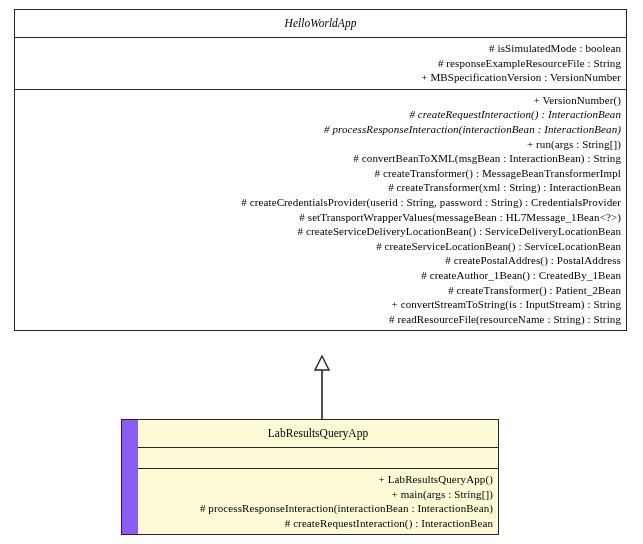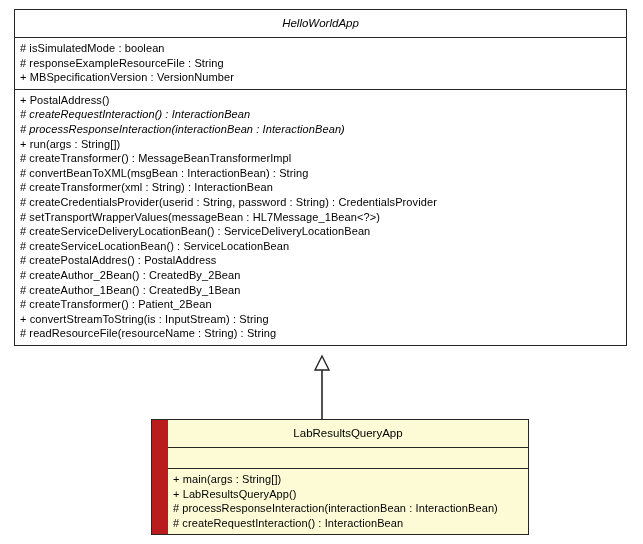--- a/index.html
+++ b/index.html
@@ -15,20 +15,21 @@
     color: #000000;
     overflow: hidden;
   }
 
   .diagram {
     position: absolute;
     left: 0;
     top: 0;
     width: 509px;
     height: 544px;
+    font-family: Liberation Serif, serif;
   }
 
   
   .uml-class {
     position: absolute;
     box-sizing: border-box;
     border: 1px solid #262626;
     background: #ffffff;
   }
   .uml-class .compartment {
@@ -44,20 +45,21 @@
     line-height: 16px;
     padding: 5px 5px 6px 5px;
   }
   .uml-class .class-name.abstract {
     font-style: italic;
   }
   .member-list {
     list-style: none;
     margin: 0;
     padding: 0;
+    text-align: right;
   }
   .member-list li {
     font-size: 11px;
     line-height: 14.6px;
     white-space: nowrap;
     letter-spacing: 0.1px;
   }
   .member-list li.abstract {
     font-style: italic;
   }
@@ -66,24 +68,24 @@
     padding: 0;
   }
 
   
   #class-helloworldapp {
     left: 14px;
     top: 9px;
     width: 613px;
   }
   #class-labresultsqueryapp {
-    left: 151px;
+    left: 121px;
     top: 419px;
     width: 378px;
-    background: #b91c1c;
+    background: #8b5cf6;
     padding-left: 16px;
   }
   #class-labresultsqueryapp .compartment {
     background: #fdfbd6;
   }
 
   
   .generalization {
     position: absolute;
     left: 0;
@@ -105,33 +107,32 @@
     <div class="compartment">
       <ul class="member-list">
         <li># isSimulatedMode : boolean</li>
         <li># responseExampleResourceFile : String</li>
         <li>+ MBSpecificationVersion : VersionNumber</li>
       </ul>
     </div>
 
     <div class="compartment">
       <ul class="member-list">
-        <li>+ PostalAddress()</li>
+        <li>+ VersionNumber()</li>
         <li class="abstract"># createRequestInteraction() : InteractionBean</li>
         <li class="abstract"># processResponseInteraction(interactionBean : InteractionBean)</li>
         <li>+ run(args : String[])</li>
+        <li># convertBeanToXML(msgBean : InteractionBean) : String</li>
         <li># createTransformer() : MessageBeanTransformerImpl</li>
-        <li># convertBeanToXML(msgBean : InteractionBean) : String</li>
         <li># createTransformer(xml : String) : InteractionBean</li>
         <li># createCredentialsProvider(userid : String, password : String) : CredentialsProvider</li>
         <li># setTransportWrapperValues(messageBean : HL7Message_1Bean&lt;?&gt;)</li>
         <li># createServiceDeliveryLocationBean() : ServiceDeliveryLocationBean</li>
         <li># createServiceLocationBean() : ServiceLocationBean</li>
         <li># createPostalAddres() : PostalAddress</li>
-        <li># createAuthor_2Bean() : CreatedBy_2Bean</li>
         <li># createAuthor_1Bean() : CreatedBy_1Bean</li>
         <li># createTransformer() : Patient_2Bean</li>
         <li>+ convertStreamToString(is : InputStream) : String</li>
         <li># readResourceFile(resourceName : String) : String</li>
       </ul>
     </div>
   </div>
 
   <svg class="generalization" viewBox="0 0 643 544" width="643" height="544">
     <line x1="322" y1="419" x2="322" y2="370" stroke="#262626" stroke-width="1.6"></line>
@@ -139,21 +140,21 @@
   </svg>
 
   <div class="uml-class" id="class-labresultsqueryapp">
 
     <div class="compartment class-name">LabResultsQueryApp</div>
 
     <div class="compartment empty"></div>
 
     <div class="compartment">
       <ul class="member-list">
+        <li>+ LabResultsQueryApp()</li>
         <li>+ main(args : String[])</li>
-        <li>+ LabResultsQueryApp()</li>
         <li># processResponseInteraction(interactionBean : InteractionBean)</li>
         <li># createRequestInteraction() : InteractionBean</li>
       </ul>
     </div>
   </div>
 
 </div>
 
 </body></html>

